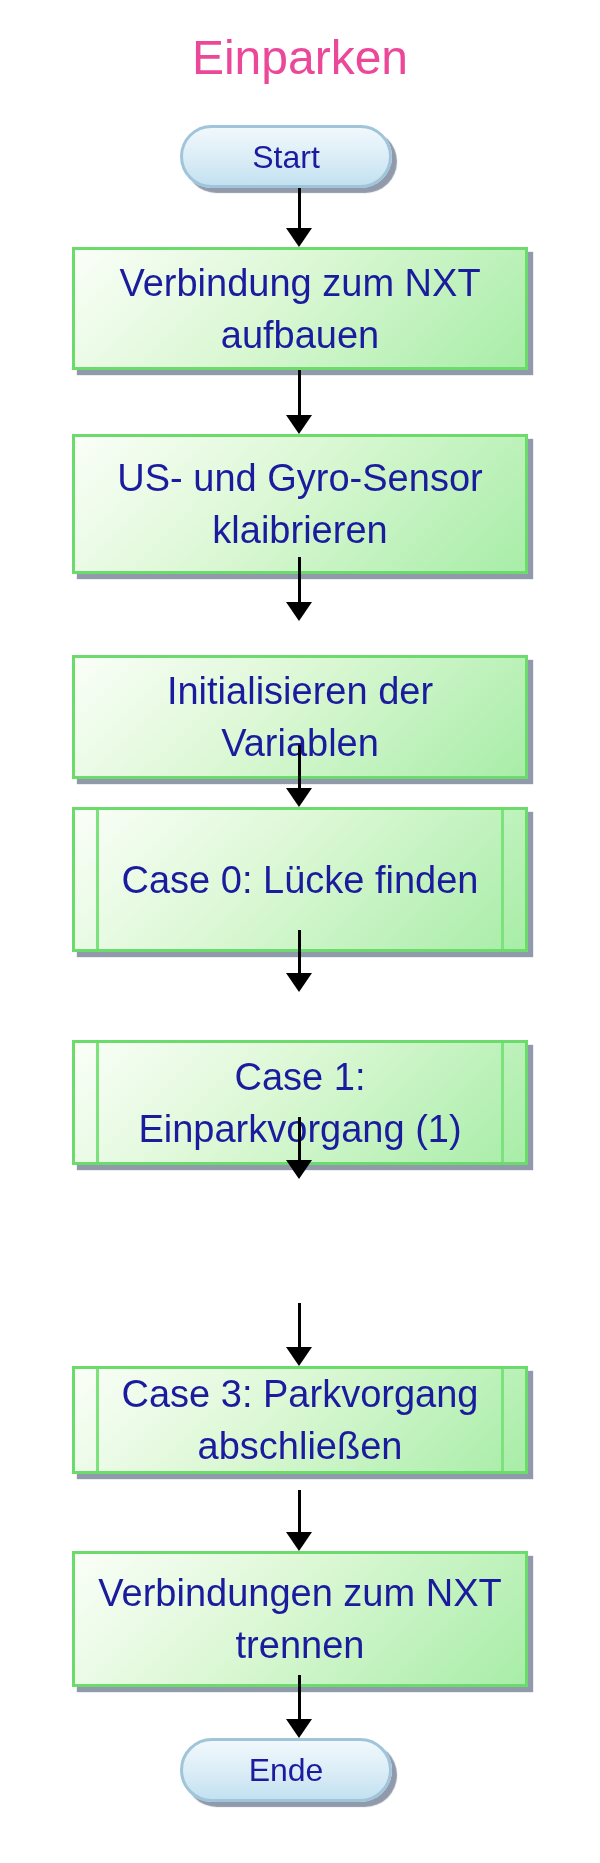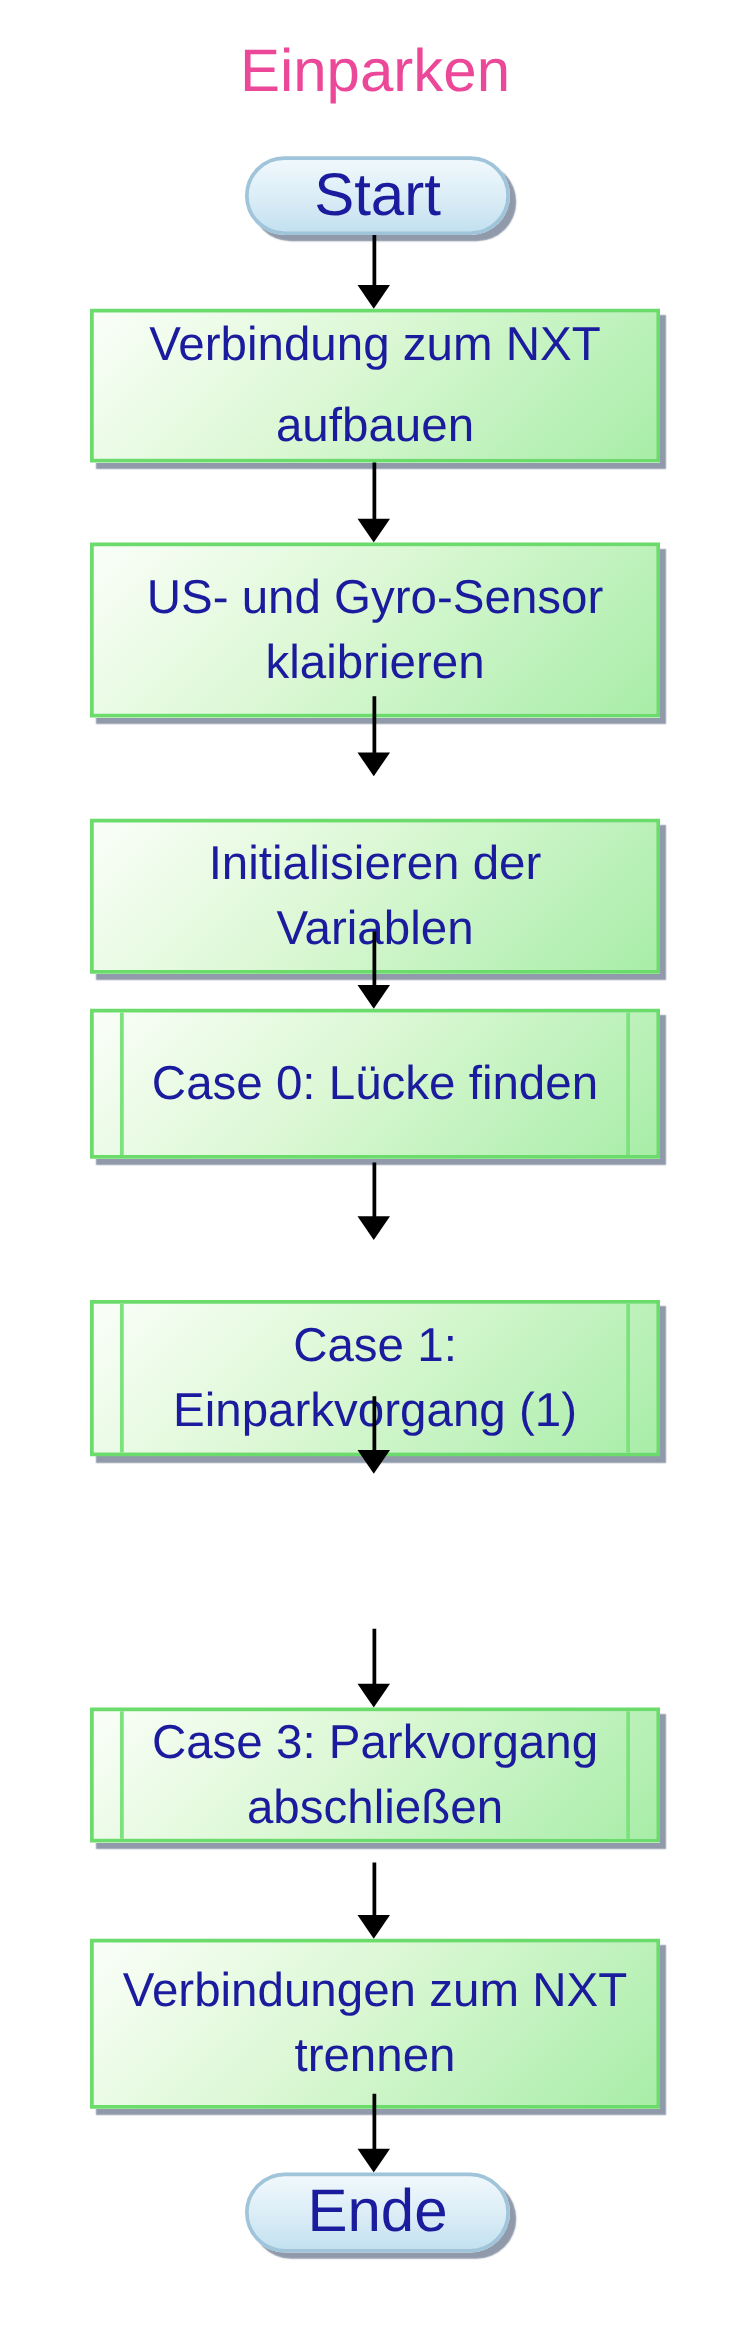--- a/index.html
+++ b/index.html
@@ -19,26 +19,26 @@
   .node{
     position:absolute;
     box-sizing:border-box;
     display:flex;flex-direction:column;
     justify-content:center;align-items:center;
     text-align:center;
     color:#1b1b9e;
   }
   .node .line{display:block;}
   .terminal{
-    left:196px;width:212px;
+    left:180px;width:212px;
     border:3px solid #a0c4d9;
     border-radius:34px;
     background:linear-gradient(180deg,#f0f8fc 0%,#ddeef7 48%,#c3e1f0 100%);
     box-shadow:5px 5px 1px 0 rgba(125,136,155,0.85);
-    font-size:48px;line-height:46px;
+    font-size:32px;line-height:46px;
   }
   .process,.subroutine{
     left:72px;width:456px;
     border:3px solid #6bdb6b;
     background:linear-gradient(135deg,#fafef8 0%,#ddf8d6 42%,#a8eda8 100%);
     box-shadow:5px 5px 1px 0 rgba(125,136,155,0.85);
     font-size:38px;line-height:52px;
   }
   .subroutine{position:absolute;}
   .subroutine::before,.subroutine::after{
@@ -58,27 +58,27 @@
   .arrow .head{
     position:absolute;left:1px;bottom:0;
     width:0;height:0;
     border-left:13.5px solid transparent;
     border-right:13.5px solid transparent;
     border-top:19px solid #000000;
   }
   
   .pos-start{top:125px;height:63px;}
   .pos-a1{top:188px;height:59px;}
-  .pos-n1{top:247px;height:123px;justify-content:space-between;}
+  .pos-n1{top:247px;height:123px;}
   .pos-a2{top:370px;height:64px;}
   .pos-n2{top:434px;height:140px;}
   .pos-a3{top:557px;height:64px;}
   .pos-n3{top:655px;height:124px;}
   .pos-a4{top:745px;height:62px;}
-  .pos-n4{top:807px;height:120px;}
+  .pos-n4{top:807px;height:145px;}
   .pos-a5{top:930px;height:62px;}
   .pos-n5{top:1040px;height:125px;}
   .pos-a6{top:1117px;height:62px;}
   .pos-n6{top:1179px;height:124px;}
   .pos-a7{top:1303px;height:63px;}
   .pos-n7{top:1366px;height:108px;}
   .pos-a8{top:1490px;height:61px;}
   .pos-n8{top:1551px;height:136px;}
   .pos-a9{top:1675px;height:63px;}
   .pos-ende{top:1738px;height:64px;}

